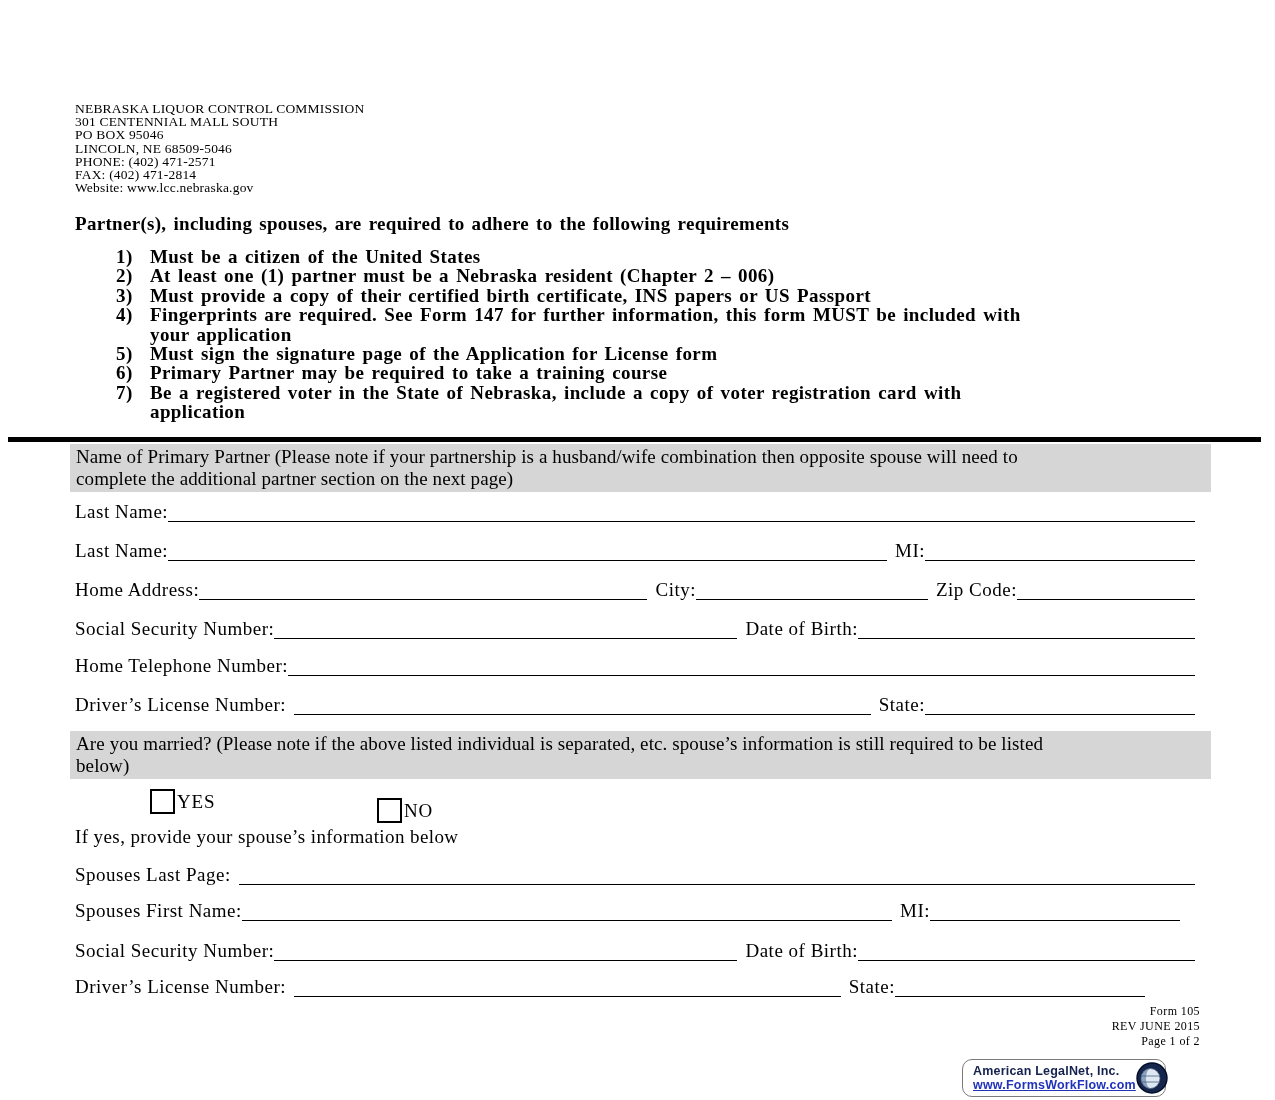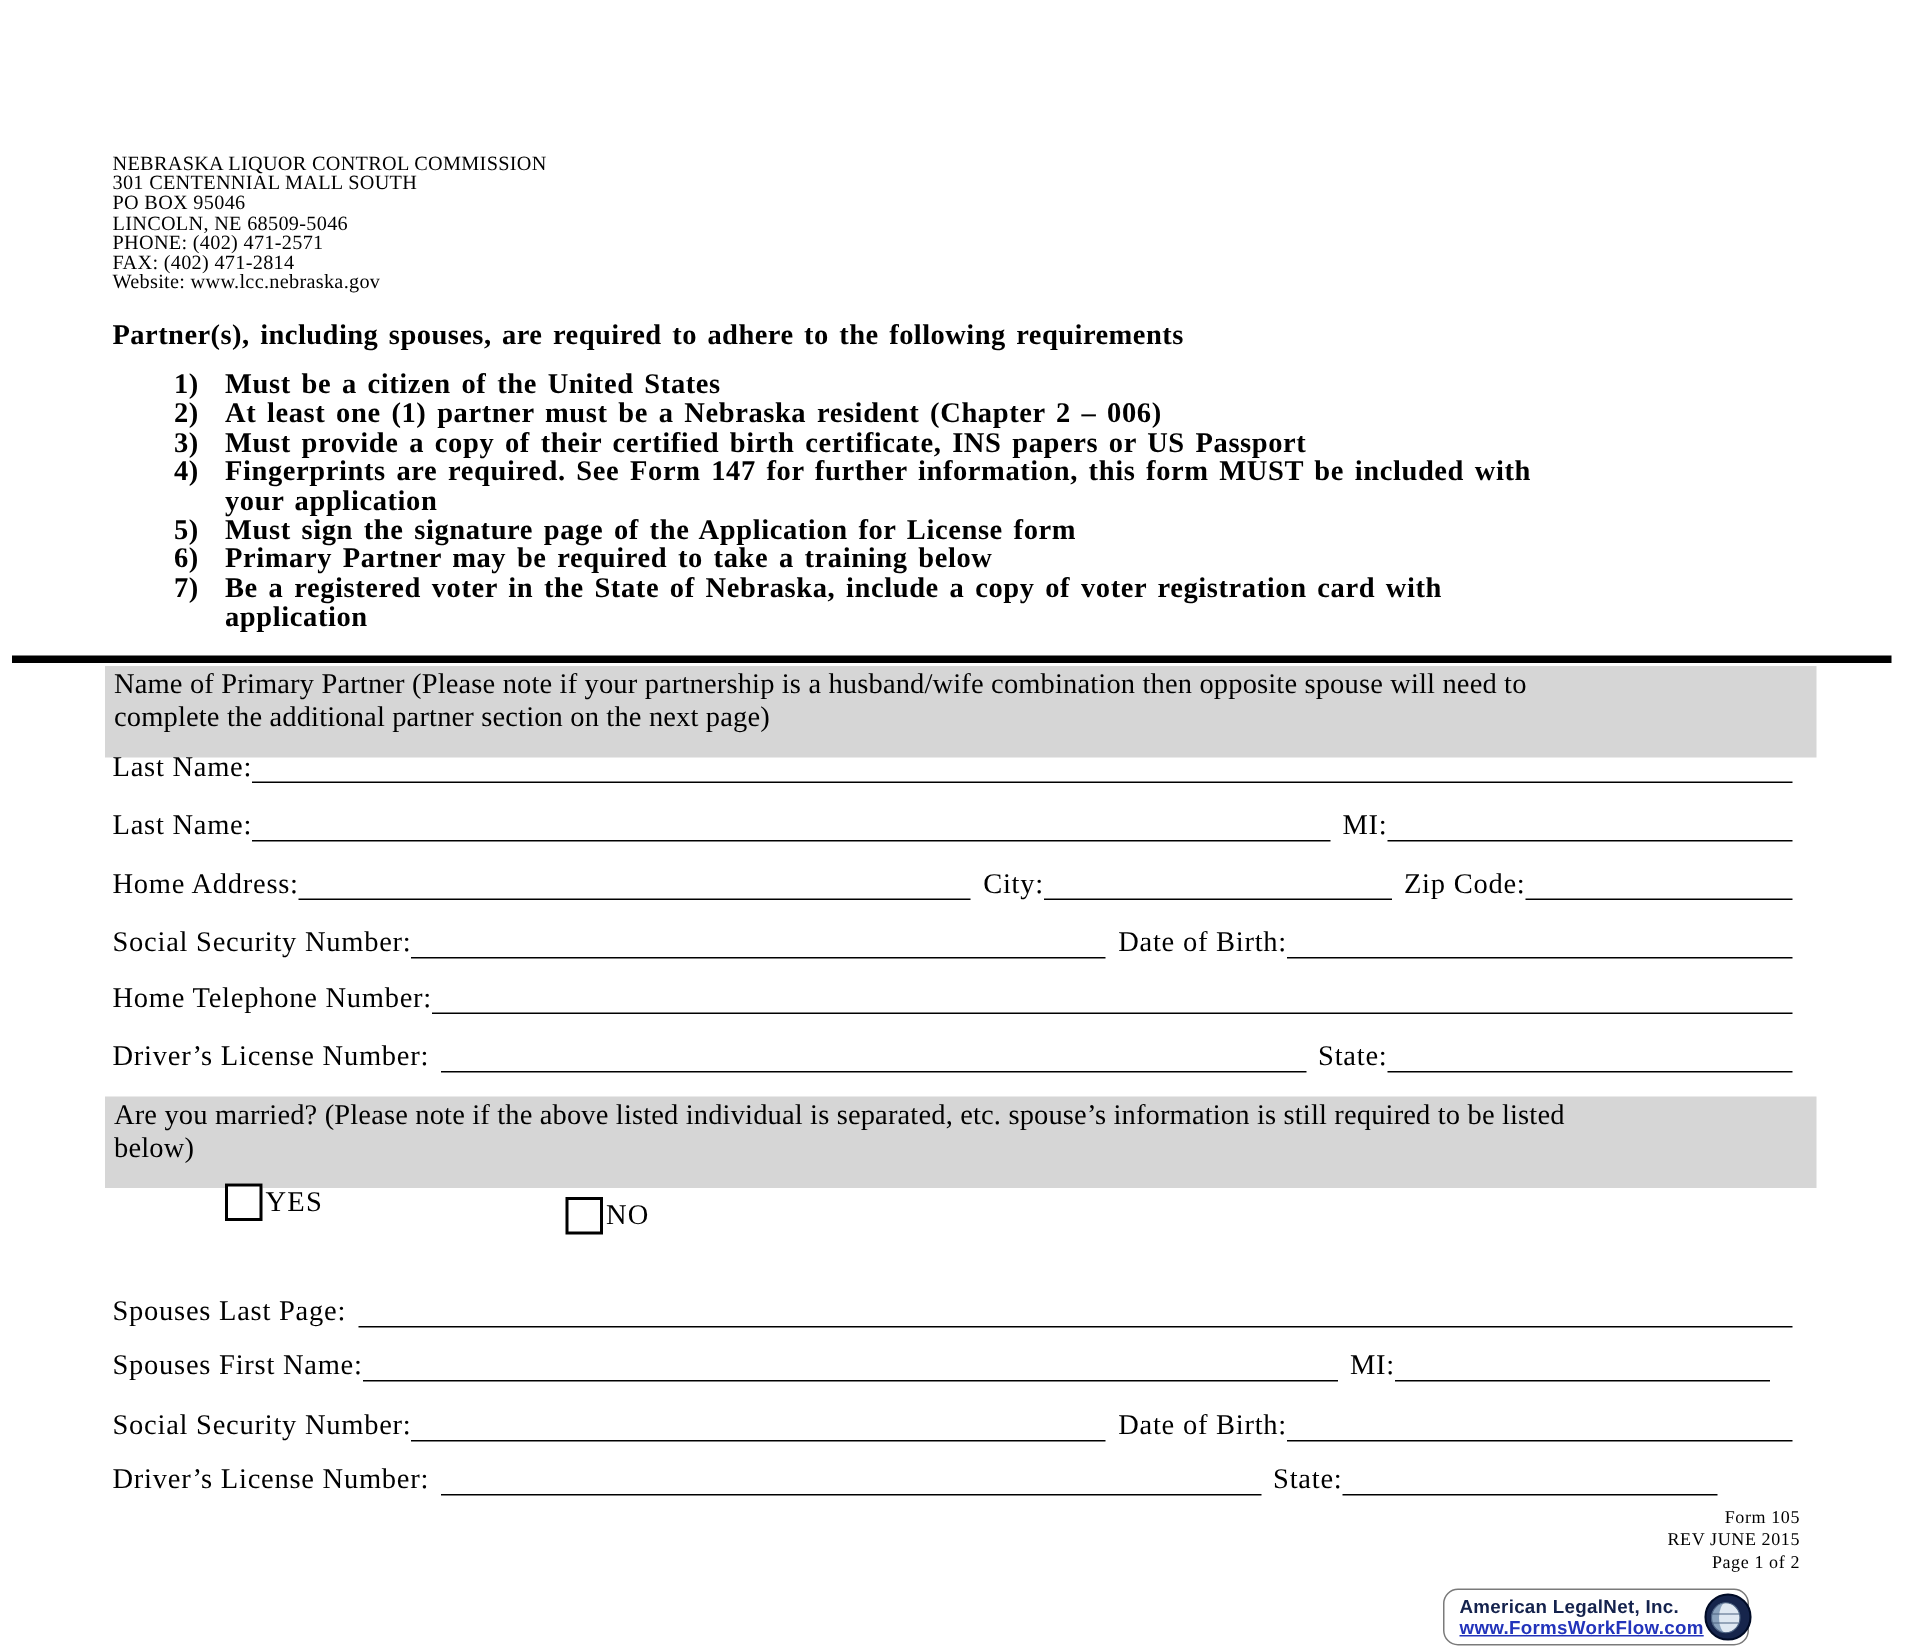--- a/index.html
+++ b/index.html
@@ -23,21 +23,21 @@
   .reqlist { position:absolute; left:116px; top:247px; font-size:19px; font-weight:bold; line-height:19.4px; letter-spacing:0.4px; word-spacing:2px; }
   .reqitem { display:flex; align-items:flex-start; }
   .reqnum { flex:0 0 34px; }
   .reqtext { flex:0 1 auto; max-width:900px; }
 
   .thickline { position:absolute; left:8px; top:437px; width:1253px; height:5px; background:#000; }
 
   
   .banner {
     position:absolute; left:70px; width:1135px; background:#d6d6d6;
-    font-size:19px; line-height:21.5px; padding:2px 0 16px 6px; letter-spacing:0.1px;
+    font-size:19px; line-height:21.5px; padding:2px 0 3px 6px; letter-spacing:0.1px;
   }
   .banner .btext { max-width:1000px; }
   .banner1 { top:444px; }
   .banner2 { top:731px; }
 
   
   .frow {
     position:absolute; left:75px; width:1120px;
     display:flex; align-items:flex-end;
     font-size:19px; line-height:24px; letter-spacing:0.5px;
@@ -102,21 +102,21 @@
     <div class="reqitem">
       <span class="reqnum">4)</span>
       <span class="reqtext">Fingerprints are required. See Form 147 for further information, this form MUST be included with your application</span>
     </div>
     <div class="reqitem">
       <span class="reqnum">5)</span>
       <span class="reqtext">Must sign the signature page of the Application for License form</span>
     </div>
     <div class="reqitem">
       <span class="reqnum">6)</span>
-      <span class="reqtext">Primary Partner may be required to take a training below</span>
+      <span class="reqtext">Primary Partner may be required to take a training course</span>
     </div>
     <div class="reqitem">
       <span class="reqnum">7)</span>
       <span class="reqtext">Be a registered voter in the State of Nebraska, include a copy of voter registration card with application</span>
     </div>
   </div>
 
   <div class="thickline"></div>
 
   <div class="banner banner1">
@@ -169,20 +169,21 @@
 
   <div class="cbgroup" style="left:150px; top:789px">
     <span class="cbox"></span>
     <span>YES</span>
   </div>
   <div class="cbgroup" style="left:377px; top:798px">
     <span class="cbox"></span>
     <span>NO</span>
   </div>
 
+  <div class="ifyes">If yes, provide your spouse’s information below</div>
 
   <div class="frow" style="top:863px">
     <span class="flabel">Spouses Last Page:</span>
     <span class="fline grow ml"></span>
   </div>
 
   <div class="frow rw1105" style="top:899px">
     <span class="flabel">Spouses First Name:</span>
     <span class="fline grow"></span>
     <span class="flabel ml">MI:</span>

